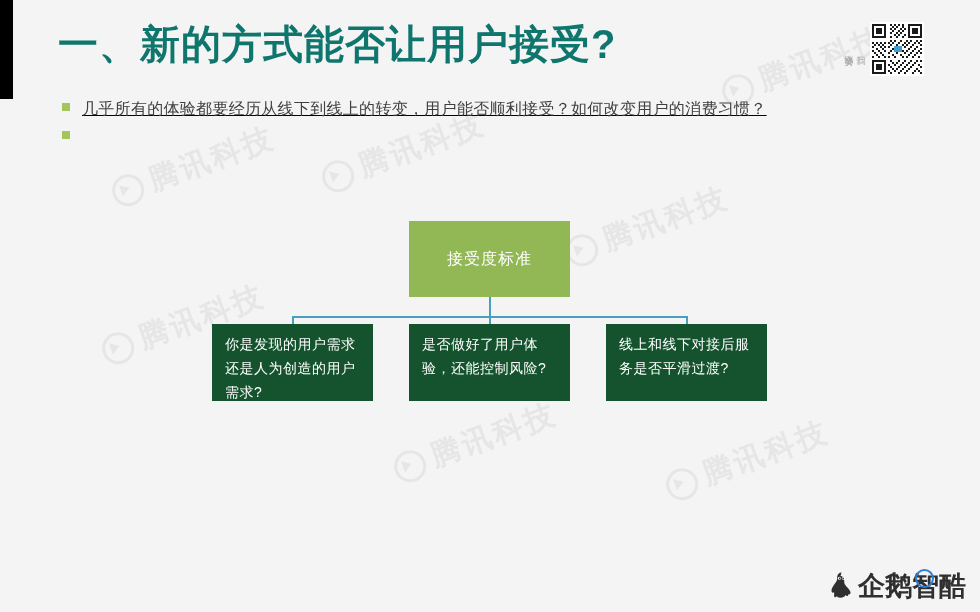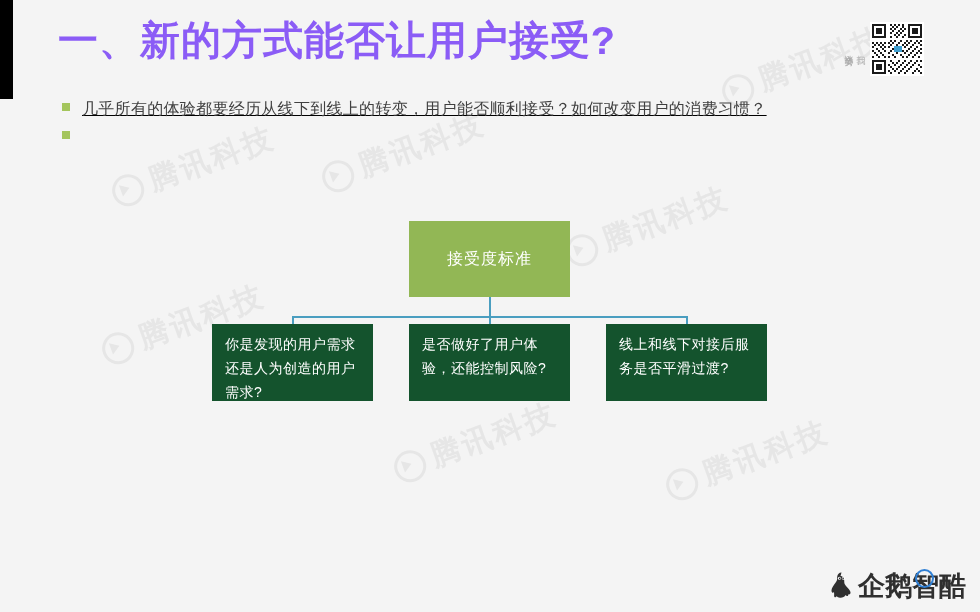--- a/index.html
+++ b/index.html
@@ -69,24 +69,23 @@
   }
 
   
   .title {
     position: absolute;
     left: 58px;
     top: 18px;
     font-size: 40px;
     line-height: 52px;
     font-weight: 700;
-    color: #8b5cf6;
+    color: #0f766e;
     letter-spacing: 1px;
     z-index: 3;
-    font-family: Liberation Mono, monospace;
   }
 
   
   .bullets {
     position: absolute;
     left: 62px;
     top: 98px;
     z-index: 3;
     text-decoration: underline;
   }

